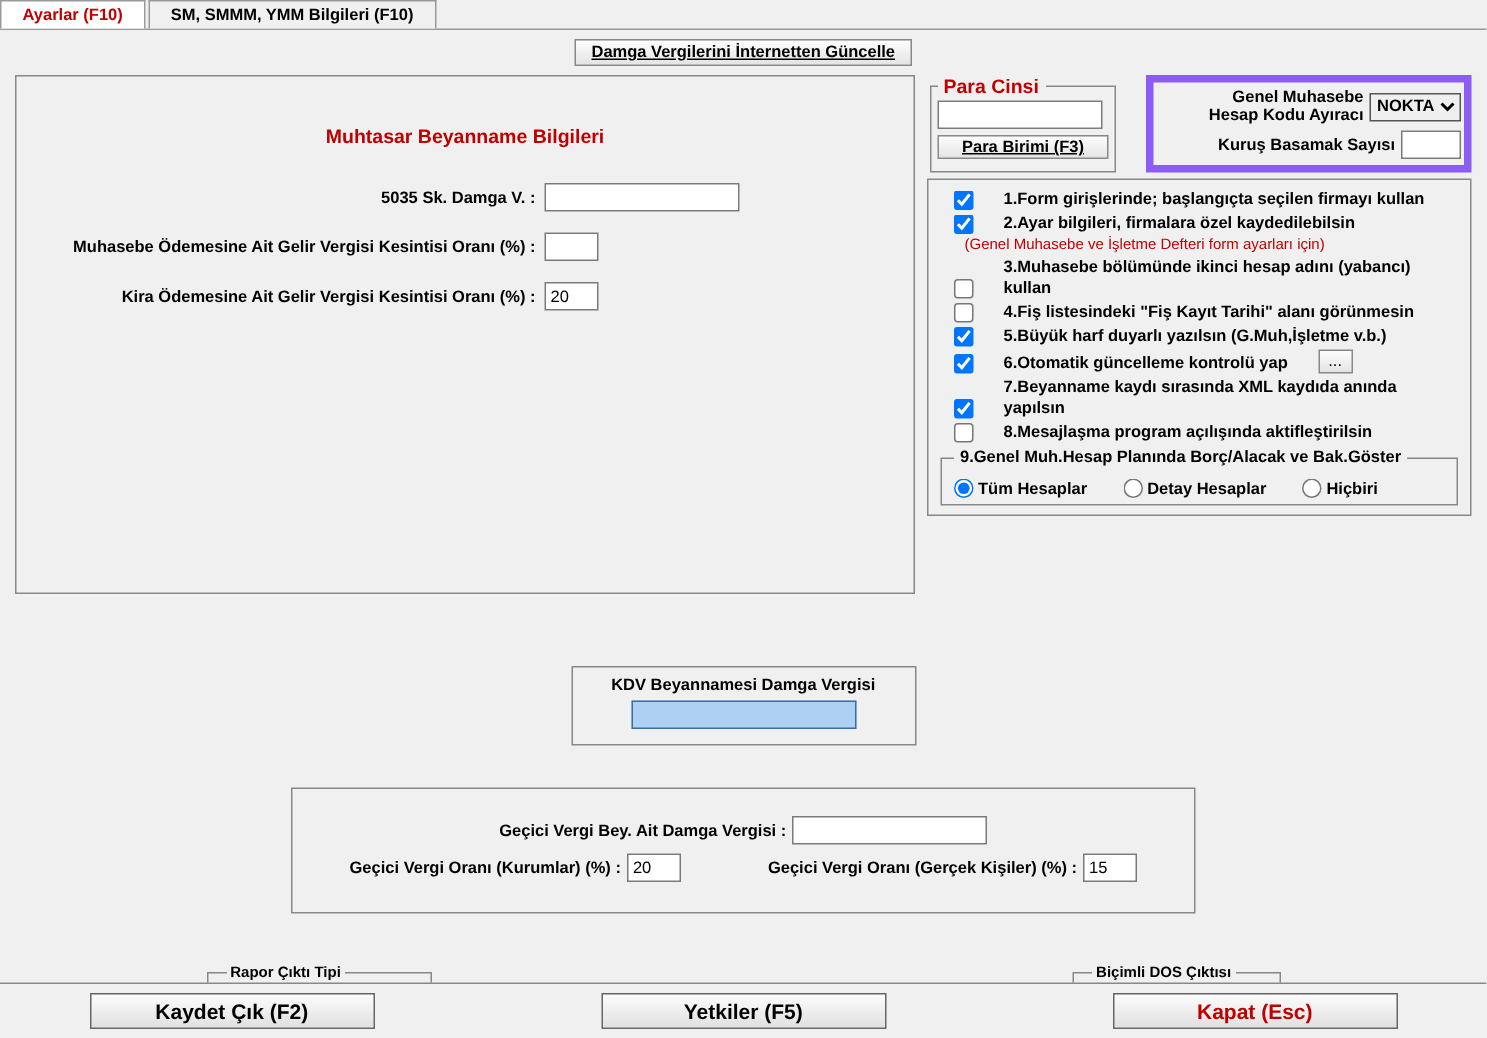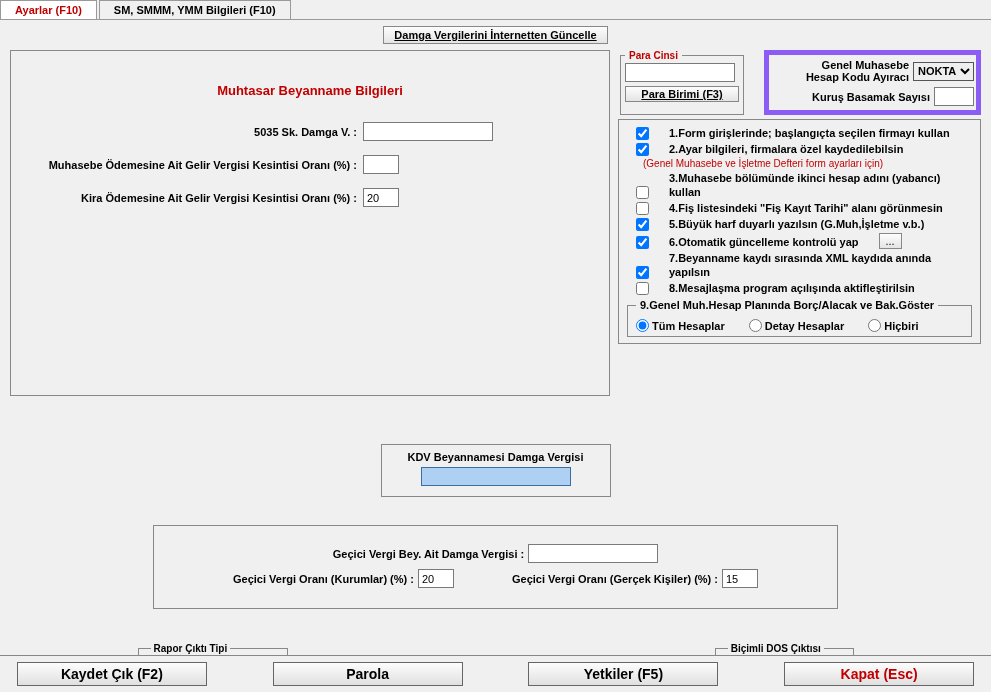--- a/index.html
+++ b/index.html
@@ -101,21 +101,21 @@
     display: flex;
     gap: 6px;
   }
   .paracinsi-fs {
     border: 1px solid #888;
     padding: 2px 4px 4px 4px;
   }
   .paracinsi-fs legend {
     color: #c00000;
     font-weight: bold;
-    font-size: 10px;
+    font-size: 13px;
     padding: 0 4px;
   }
   .small-btn {
     font-weight: bold;
     text-decoration: underline;
     padding: 1px 6px;
     font-size: 11px;
     border: 1px solid #888;
     background: linear-gradient(#fdfdfd,#e4e4e4);
     cursor: pointer;
@@ -191,21 +191,21 @@
     display:block;
     margin: 4px auto 0 auto;
     width: 150px;
     height:19px;
     border:1px solid #3a6ea5;
     background:#aed0f3;
   }
 
   .gecici-box {
     border:1px solid #888;
-    width: 685px;
+    width: 603px;
     margin: 28px auto 0 auto;
     padding: 12px 10px 14px 10px;
     font-weight:bold;
   }
   .gecici-row { display:flex; justify-content:center; align-items:center; gap:6px; margin:6px 0;}
   .gecici-row .pair { display:flex; align-items:center; gap:4px;}
   .gecici-row .spacer { width:46px; }
 
   .bottom-fs-row {
     display:flex;
@@ -411,16 +411,15 @@
             <span>Hayır</span>
           </label>
       </div>
     </fieldset>
   </div>
 
 </div>
 
 <div class="footer-bar">
   <button class="big-btn">Kaydet Çık (F2)</button>
-  <button class="big-btn">Parola</button>
   <button class="big-btn">Yetkiler (F5)</button>
   <button class="big-btn red">Kapat (Esc)</button>
 </div>
 
 </body></html>

